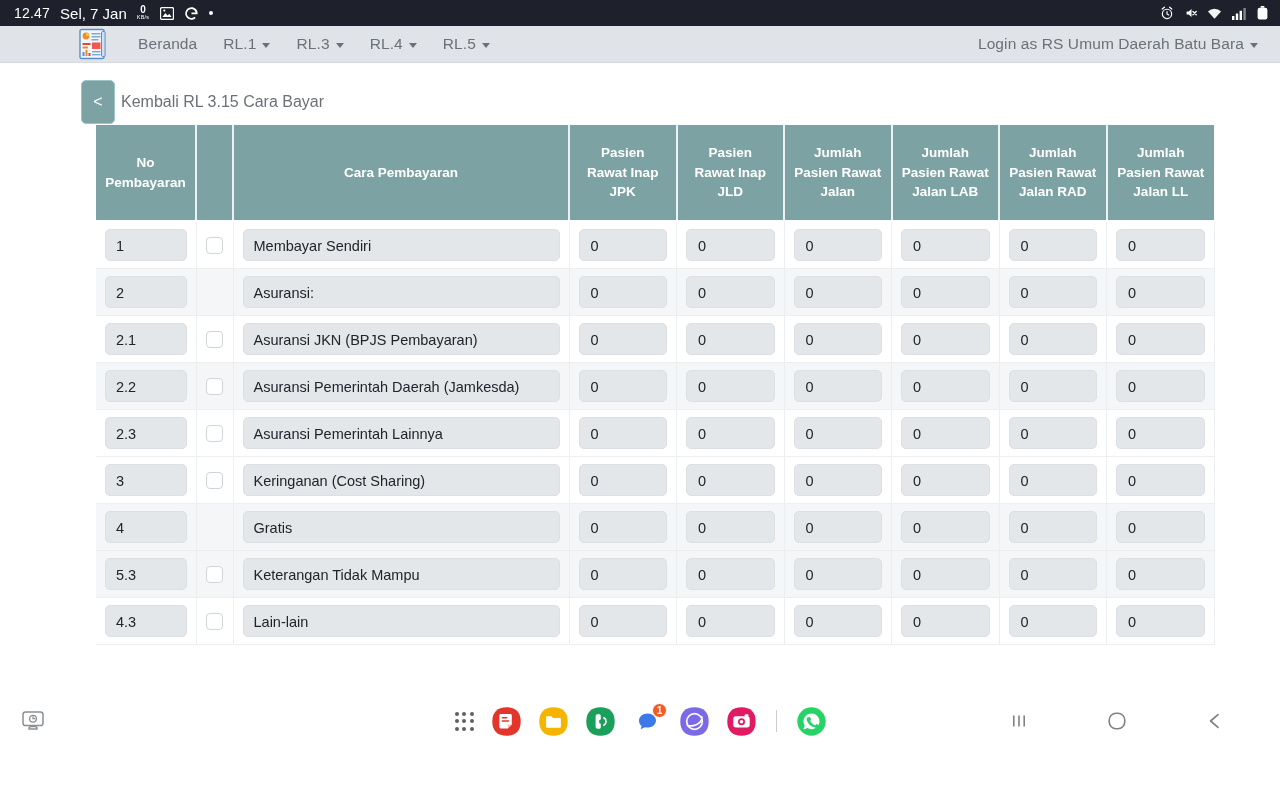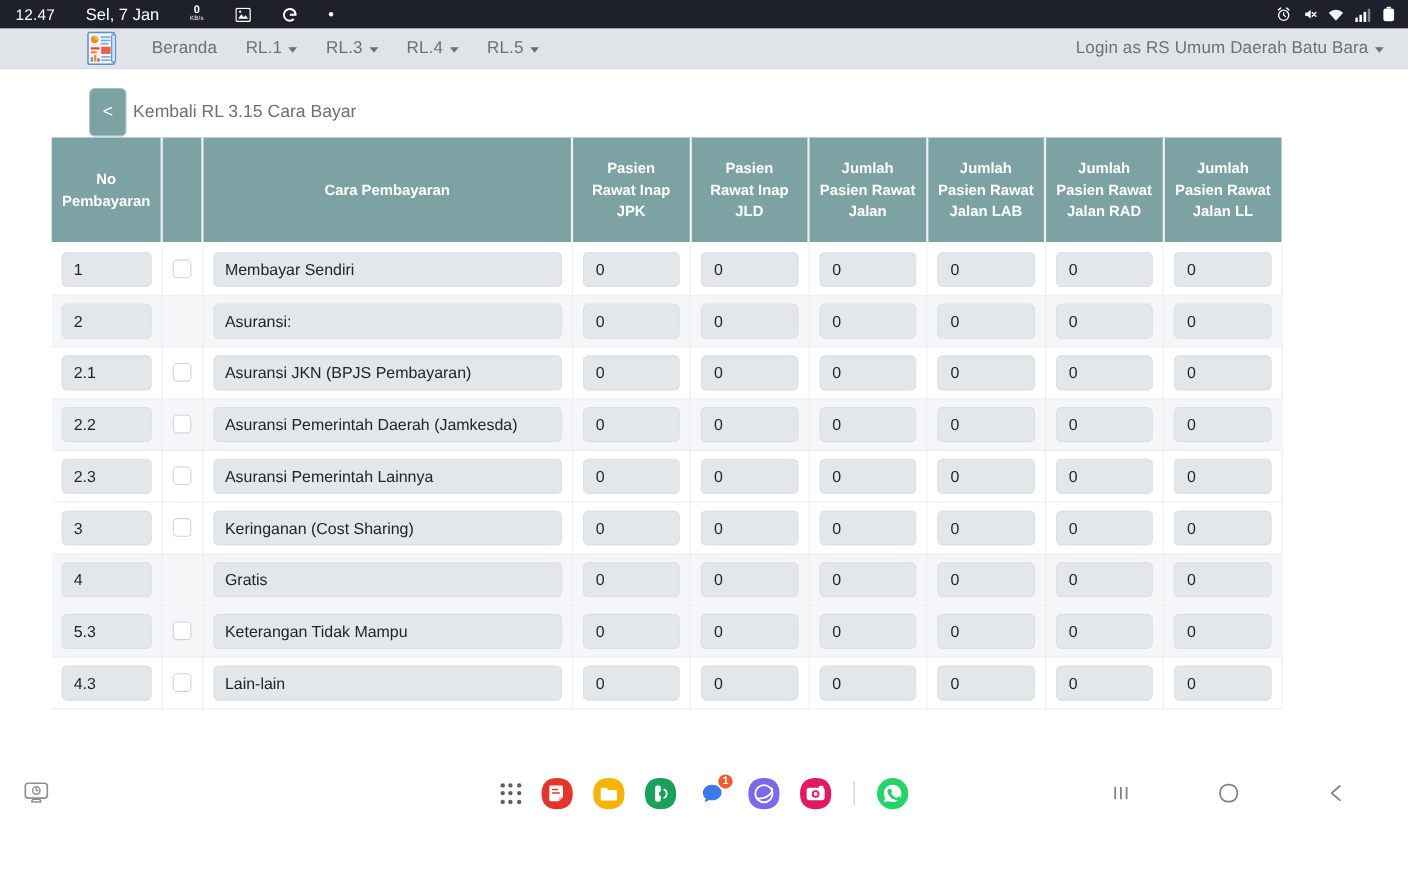--- a/index.html
+++ b/index.html
@@ -9,21 +9,21 @@
     background: #ffffff; overflow: hidden;
   }
 
   
   #statusbar {
     height: 26px; width: 1280px;
     background: #1e212b; color: #ffffff;
     display: flex; align-items: center;
     padding: 0 10px 0 14px; font-size: 13.5px;
   }
-  #statusbar .sb-left { display: flex; align-items: center; gap: 28px; }
+  #statusbar .sb-left { display: flex; align-items: center; gap: 10px; }
   #statusbar .sb-right { margin-left: auto; display: flex; align-items: center; gap: 9px; }
   .sb-time { font-size: 14px; letter-spacing: .2px; }
   .sb-date { font-size: 15px; }
   .sb-kb { display: flex; flex-direction: column; align-items: center; line-height: 1; }
   .sb-kb .n { font-size: 10px; font-weight: 600; }
   .sb-kb .u { font-size: 5.5px; letter-spacing: .2px; }
   .sb-ico { width: 15px; height: 15px; display: inline-flex; align-items: center; justify-content: center; }
   .sb-ico svg { display: block; }
   .sb-dot { width: 4px; height: 4px; border-radius: 50%; background: #fff; }
 
@@ -53,21 +53,21 @@
   #kembali-bar { display: flex; align-items: center; padding-left: 81px; height: 46px; }
   #back-button {
     width: 34px; height: 44px; background: #7da2a3; border: 1px solid #9dc5c6;
     border-radius: 5px; color: #ffffff; font-size: 16px;
     display: flex; align-items: center; justify-content: center; cursor: pointer;
     flex: none;
   }
   #kembali-label { color: #6b7177; font-size: 16px; margin-left: 6px; white-space: nowrap; }
 
   
-  #table-wrap { padding-left: 47px; }
+  #table-wrap { padding-left: 96px; }
   table.tbl { border-collapse: collapse; width: 1116px; table-layout: fixed; }
   table.tbl thead th {
     background: #7da2a3; color: #ffffff; font-size: 13.5px; font-weight: bold;
     line-height: 1.45; text-align: center; vertical-align: middle;
     padding: 10px 4px; height: 96px;
     border-right: 2px solid #eef1f3; border-bottom: 2px solid #ffffff;
   }
   table.tbl thead th:last-child { border-right: none; }
 
   col.c-no   { width: 100px; }

